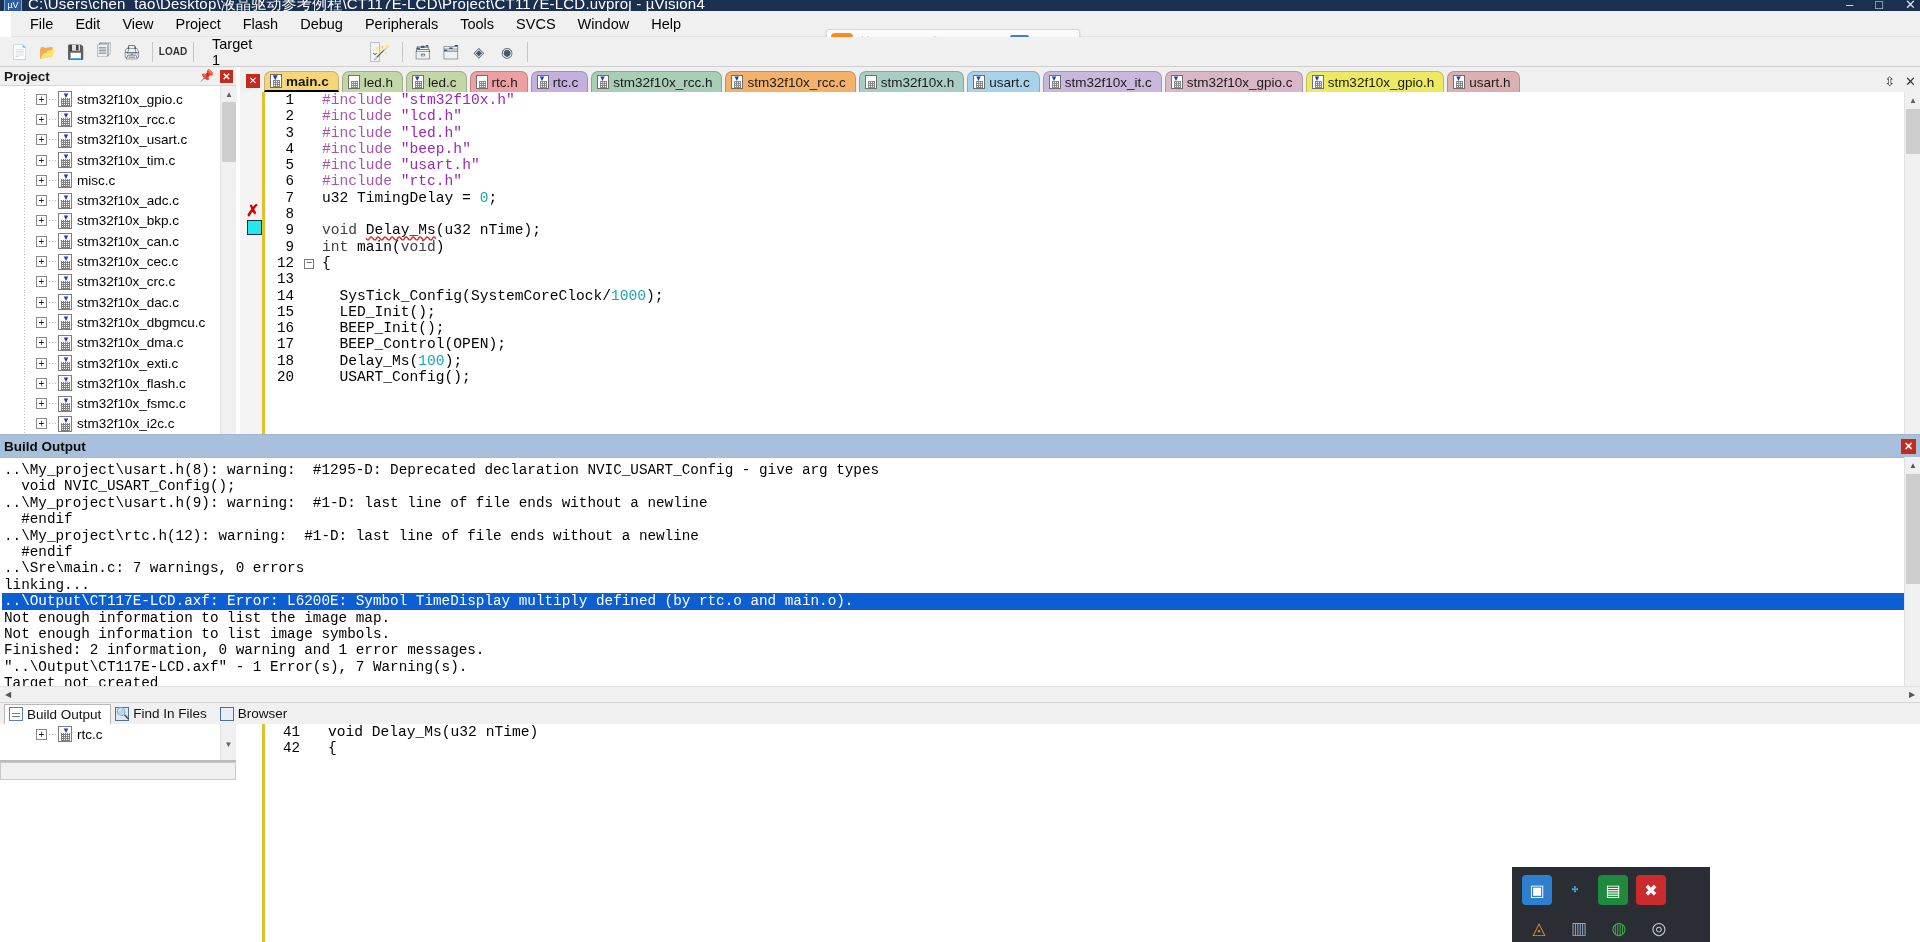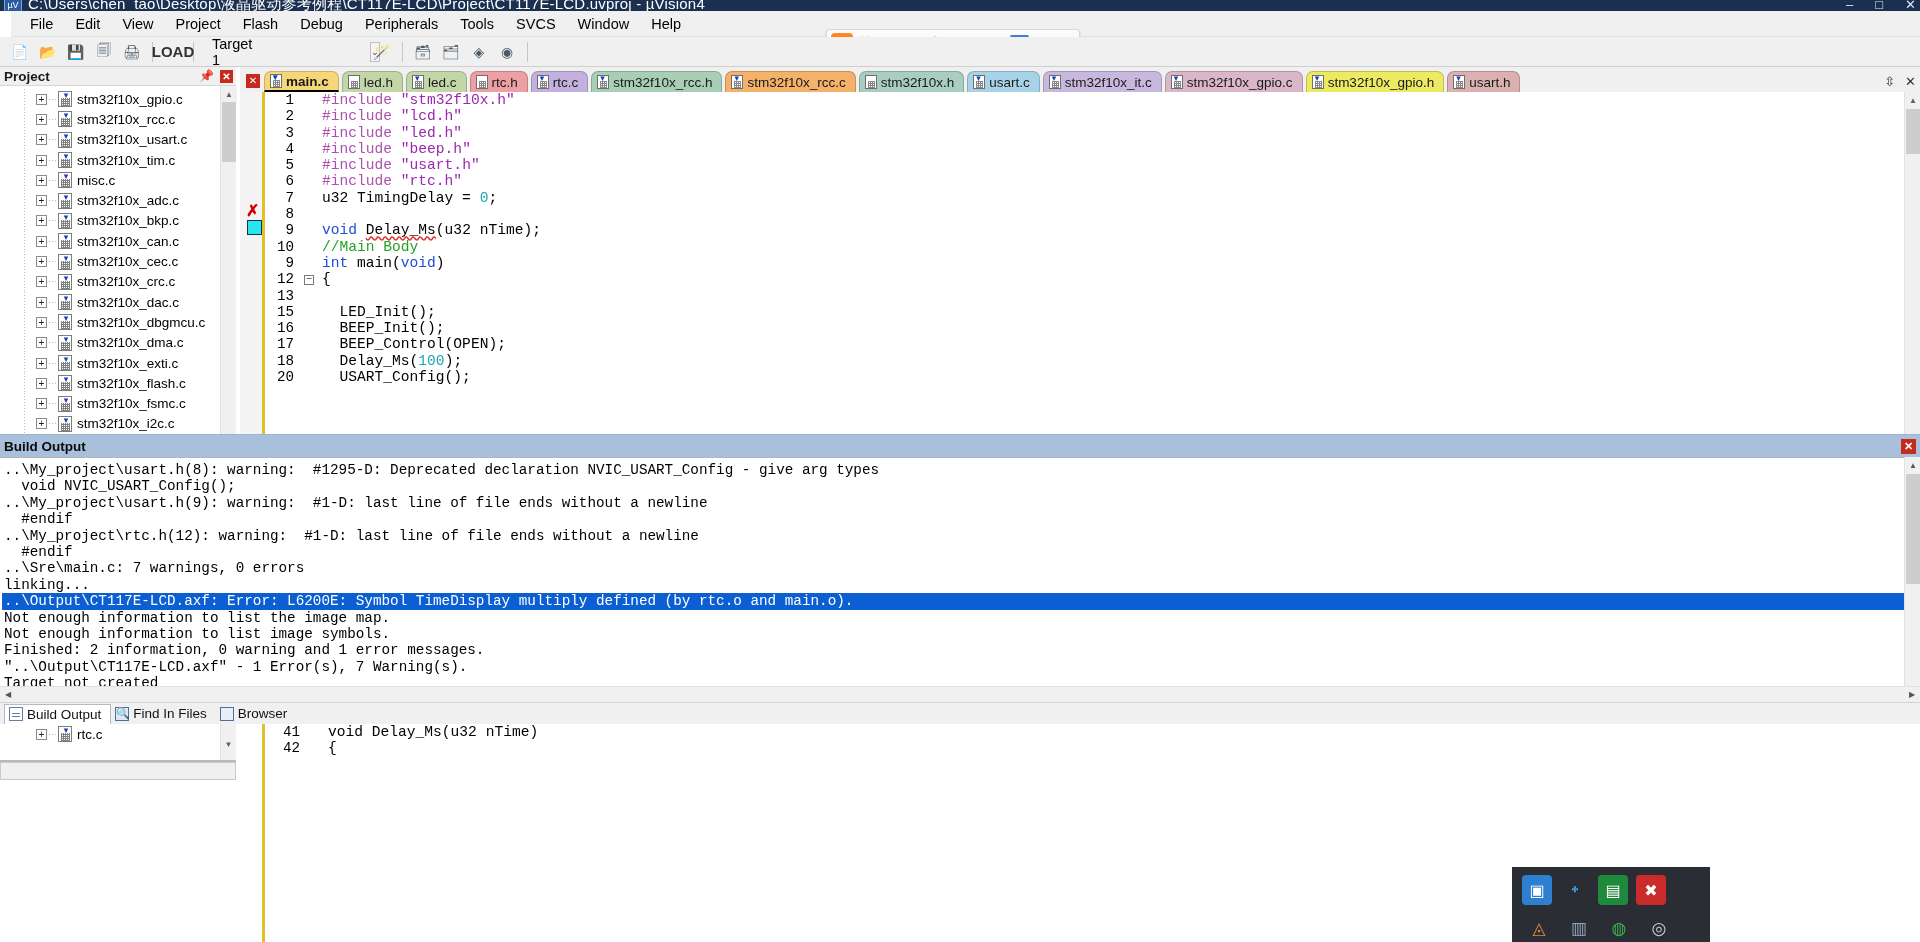--- a/index.html
+++ b/index.html
@@ -236,21 +236,21 @@
   }
   .fold {
     width: 14px; flex: 0 0 auto; text-align: center; color: #333; font-size: 11px;
     position: relative;
   }
   .fold .sq { display:inline-block; width:10px; height:10px; border:1px solid #7a7a7a; line-height:8px; font-size:10px; background:#fff;}
   .fold .vline { position:absolute; left:6px; top:0; bottom:0; width:1px; background:#9a9a9a; }
   .ctext { padding-left: 6px; }
   .k-pre  { color: #b04fb0; }      
   .k-str  { color: #9c27b0; }      
-  .k-kw   { color: #1d4ed8; }      
+  .k-kw   { color: #404040; }      
   .k-num  { color: #1aa7b5; }      
   .k-com  { color: #22a22a; }      
   .k-txt  { color: #000; }
   .squig { text-decoration: underline wavy #e03030; text-decoration-skip-ink: none; }
 
   
   .buildpanel {
     position: absolute; left: 0; top: 434px; width: 1920px; height: 290px;
     background: #ffffff; border-top: 1px solid #9fb4cd;
   }
@@ -375,21 +375,21 @@
     <div class="sw box">▦</div>
   </div>
 
   <div class="toolbar">
     <div class="tb-btn">📄</div>
     <div class="tb-btn">📂</div>
     <div class="tb-btn">💾</div>
     <div class="tb-btn">🗐</div>
     <div class="tb-btn">🖨</div>
     <div class="tb-sep"></div>
-    <div class="tb-btn" style="font-size:15px;font-weight:bold;color:#333;">LOAD</div>
+    <div class="tb-btn" style="font-size:10px;font-weight:bold;color:#333;">LOAD</div>
     <div class="tb-sep"></div>
     <div class="target-box">
       <span>Target 1</span>
       <span class="target-drop">⌄</span>
     </div>
     <div class="tb-btn">🪄</div>
     <div class="tb-sep"></div>
     <div class="tb-btn">🗃</div>
     <div class="tb-btn">🗂</div>
     <div class="tb-btn">◈</div>
@@ -662,24 +662,24 @@
         <div id="code-host">
             <div class="codeline"><span class="ln">1</span><span class="fold"></span><span class="ctext"><span class="k-pre">#include </span><span class="k-str">"stm32f10x.h"</span></span></div>
             <div class="codeline"><span class="ln">2</span><span class="fold"></span><span class="ctext"><span class="k-pre">#include </span><span class="k-str">"lcd.h"</span></span></div>
             <div class="codeline"><span class="ln">3</span><span class="fold"></span><span class="ctext"><span class="k-pre">#include </span><span class="k-str">"led.h"</span></span></div>
             <div class="codeline"><span class="ln">4</span><span class="fold"></span><span class="ctext"><span class="k-pre">#include </span><span class="k-str">"beep.h"</span></span></div>
             <div class="codeline"><span class="ln">5</span><span class="fold"></span><span class="ctext"><span class="k-pre">#include </span><span class="k-str">"usart.h"</span></span></div>
             <div class="codeline"><span class="ln">6</span><span class="fold"></span><span class="ctext"><span class="k-pre">#include </span><span class="k-str">"rtc.h"</span></span></div>
             <div class="codeline"><span class="ln">7</span><span class="fold"></span><span class="ctext"><span class="k-txt">u32 TimingDelay = </span><span class="k-num">0</span><span class="k-txt">;</span></span></div>
             <div class="codeline"><span class="ln">8</span><span class="fold"></span><span class="ctext"></span></div>
             <div class="codeline"><span class="ln">9</span><span class="fold"></span><span class="ctext"><span class="k-kw">void </span><span class="k-txt squig">Delay_Ms</span><span class="k-txt">(u32 nTime);</span></span></div>
-            <div class="codeline"><span class="ln">10</span><span class="fold"></span><span class="ctext"><span class="k-com">//Main Body</span></span></div>
             <div class="codeline"><span class="ln">9</span><span class="fold"></span><span class="ctext"><span class="k-kw">int </span><span class="k-txt">main(</span><span class="k-kw">void</span><span class="k-txt">)</span></span></div>
             <div class="codeline"><span class="ln">12</span><span class="fold"><span class="sq">−</span></span><span class="ctext"><span class="k-txt">{</span></span></div>
             <div class="codeline"><span class="ln">13</span><span class="fold"><span class="vline"></span></span><span class="ctext"></span></div>
+            <div class="codeline"><span class="ln">14</span><span class="fold"><span class="vline"></span></span><span class="ctext"><span class="k-txt">  SysTick_Config(SystemCoreClock/</span><span class="k-num">1000</span><span class="k-txt">);</span></span></div>
             <div class="codeline"><span class="ln">15</span><span class="fold"><span class="vline"></span></span><span class="ctext"><span class="k-txt">  LED_Init();</span></span></div>
             <div class="codeline"><span class="ln">16</span><span class="fold"><span class="vline"></span></span><span class="ctext"><span class="k-txt">  BEEP_Init();</span></span></div>
             <div class="codeline"><span class="ln">17</span><span class="fold"><span class="vline"></span></span><span class="ctext"><span class="k-txt">  BEEP_Control(OPEN);</span></span></div>
             <div class="codeline"><span class="ln">18</span><span class="fold"><span class="vline"></span></span><span class="ctext"><span class="k-txt">  Delay_Ms(</span><span class="k-num">100</span><span class="k-txt">);</span></span></div>
             <div class="codeline"><span class="ln">20</span><span class="fold"><span class="vline"></span></span><span class="ctext"><span class="k-txt">  USART_Config();</span></span></div>
           </div>
       </div>
     </div>
     <div class="code-vscroll">
       <div class="arr">▲</div>

